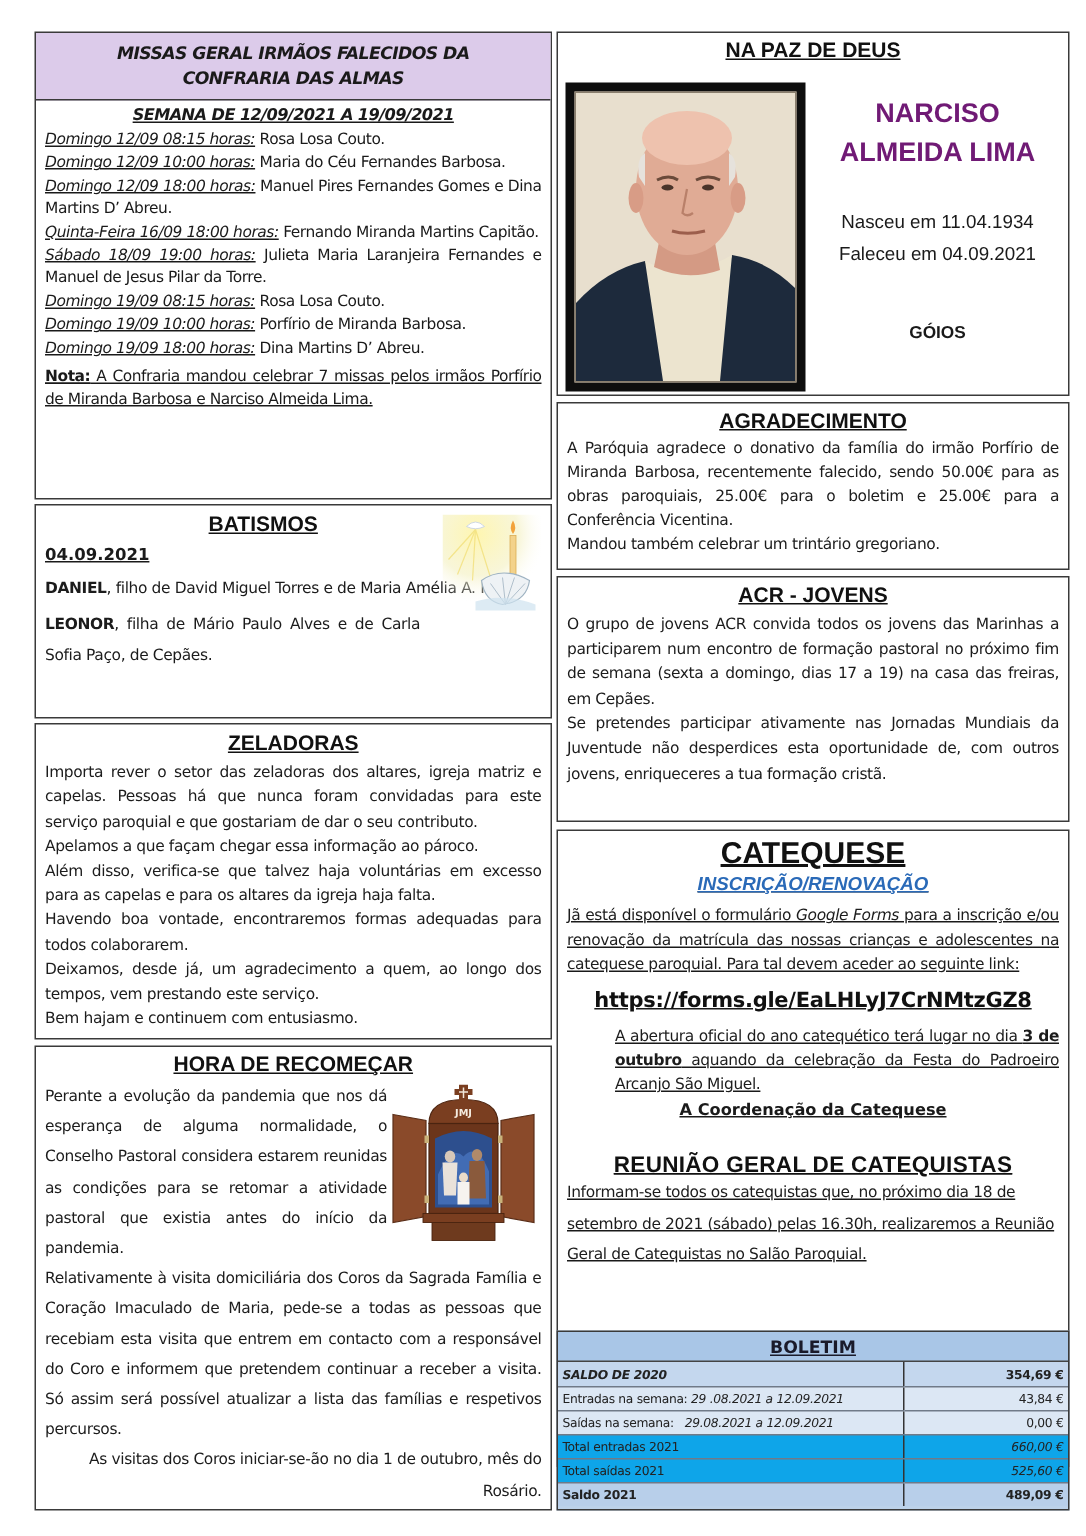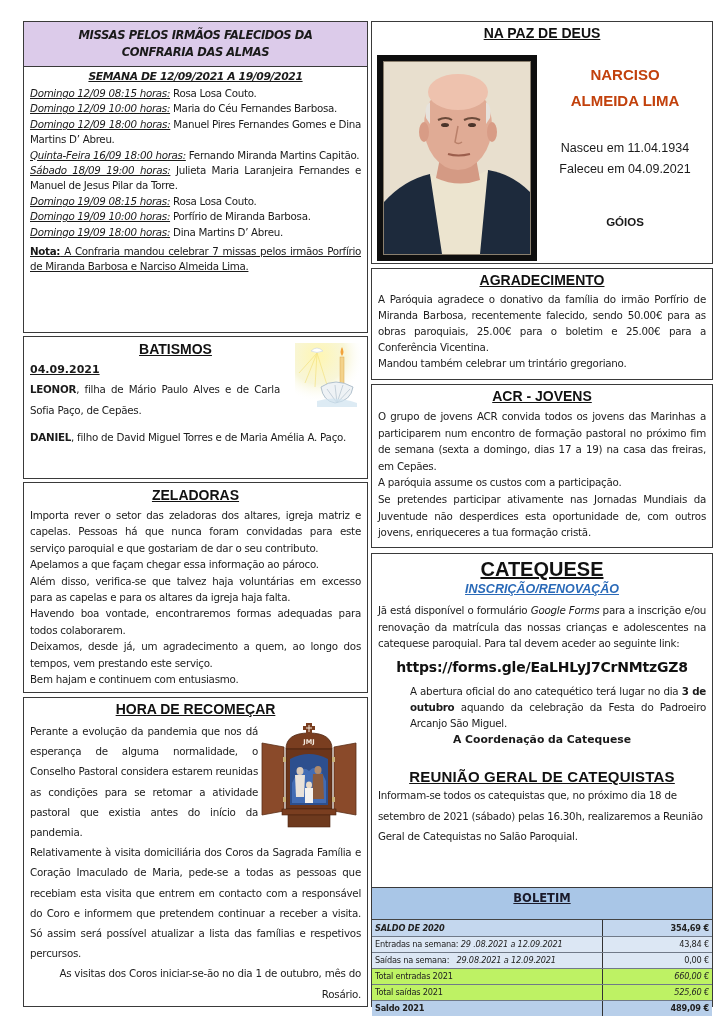--- a/index.html
+++ b/index.html
@@ -41,87 +41,87 @@
   #recomecar .p-left { width: 228px; margin: 4px 0 0 6px; font-size: 10.3px; line-height: 20.2px; }
   #recomecar .p-full { margin: 0 6px 0 6px; font-size: 10.3px; line-height: 20.2px; }
   #oratorio { position: absolute; left: 232px; top: 25px; width: 106px; height: 106px; }
 
   
   #paz { left: 371px; top: 21px; width: 342px; height: 243px; }
   #paz .heading { font-size: 14px; margin-top: 3px; }
   #portrait { position: absolute; left: 5px; top: 33px; width: 160px; height: 206px; background: #0e0e0e; padding: 6px; }
   #portrait .inner { width: 100%; height: 100%; background: #e5dccb; border: 1px solid #8a7f6e; position: relative; overflow: hidden; }
   #paz .info { position: absolute; left: 168px; top: 40px; width: 170px; text-align: center; }
-  #paz .name { font-family: "Liberation Sans", sans-serif; font-weight: bold; font-size: 15px; line-height: 26px; color: #c2410c; }
+  #paz .name { font-family: "Liberation Sans", sans-serif; font-weight: bold; font-size: 18px; line-height: 26px; color: #701a75; }
   #paz .dates { margin-top: 24px; font-family: "Liberation Sans", sans-serif; font-size: 12.5px; line-height: 21px; color: #1a1a1a; }
   #paz .place { margin-top: 36px; font-family: "Liberation Sans", sans-serif; font-weight: bold; font-size: 11.5px; color: #1a1a1a; }
 
   
   #agradecimento { left: 371px; top: 268px; width: 342px; height: 112px; }
   #agradecimento .heading { font-size: 14px; margin-top: 3px; }
   #agradecimento .body-text { padding: 3px 6px 0 6px; line-height: 16px; }
 
   
   #acr { left: 371px; top: 384px; width: 342px; height: 164px; }
   #acr .heading { font-size: 14px; margin-top: 3px; }
   #acr .body-text { padding: 4px 6px 0 6px; line-height: 16.6px; }
 
   
-  #catequese { left: 371px; top: 553px; width: 342px; height: 425px; }
+  #catequese { left: 371px; top: 553px; width: 342px; height: 425px; text-decoration: underline; }
   #catequese .big { font-family: "Liberation Sans", sans-serif; font-weight: bold; text-decoration: underline; text-align: center; font-size: 20px; margin-top: 4px; color: #111; }
   #catequese .sub { font-family: "Liberation Sans", sans-serif; font-weight: bold; font-style: italic; text-decoration: underline; text-align: center; font-size: 12.5px; color: #2a6ab8; margin-top: 1px; }
   #catequese .p1 { padding: 6px 6px 0 6px; line-height: 16.6px; }
   #catequese .link { font-family: "DejaVu Sans", sans-serif; font-weight: bold; text-align: center; font-size: 14px; margin-top: 7px; letter-spacing: -0.2px; color: #111; }
   #catequese .p2 { padding: 8px 6px 0 6px; line-height: 16.2px; margin-left: 32px; }
   #catequese .sign { font-family: "DejaVu Sans", sans-serif; font-weight: bold; text-align: center; font-size: 10.8px; margin-top: 2px; }
   #catequese .heading2 { font-family: "Liberation Sans", sans-serif; font-weight: bold; text-decoration: underline; text-align: center; font-size: 15px; margin-top: 22px; color: #111; letter-spacing: 0.2px; }
   #catequese .p3 { padding: 0 6px 0 6px; font-size: 10.3px; line-height: 20.5px; text-align: left; }
 
   
   #boletim { position: absolute; left: 371px; top: 887px; width: 342px; height: 120px; border: 1.5px solid #3a3a3a; background: #bcd2ea; }
-  #boletim .hdr { height: 32px; background: #a9c6e7; border-bottom: 1px solid #444; text-align: center; font-family: "DejaVu Sans", sans-serif; font-weight: bold; text-decoration: underline; font-size: 11.5px; line-height: 20px; color: #1a1a2a; }
+  #boletim .hdr { height: 20px; background: #a9c6e7; border-bottom: 1px solid #444; text-align: center; font-family: "DejaVu Sans", sans-serif; font-weight: bold; text-decoration: underline; font-size: 11.5px; line-height: 20px; color: #1a1a2a; }
   #boletim table { width: 100%; border-collapse: collapse; }
   #boletim td { font-family: "DejaVu Sans", sans-serif; font-size: 8.2px; height: 16px; padding: 0 3px; border-bottom: 1px solid #707a88; color: #222; letter-spacing: -0.2px; }
   #boletim td.val { text-align: right; border-left: 1.5px solid #333; width: 110px; padding-left: 38px; }
   #boletim tr.r-saldo2020 td { background: #c4d7ee; }
   #boletim tr.r-entradas td, #boletim tr.r-saidas td { background: #dce7f4; }
-  #boletim tr.r-total-e td, #boletim tr.r-total-s td { background: #bef264; margin-top: 28px; }
+  #boletim tr.r-total-e td, #boletim tr.r-total-s td { background: #0ea5e9; margin-top: 28px; }
   #boletim tr.r-saldo2021 td { background: #b8cfea; border-bottom: none; }
   #boletim tr.r-total-e td { border-top: 1.5px solid #333; }
   #boletim tr.r-saldo2021 td { border-top: 1.5px solid #333; }
   .bi { font-weight: bold; font-style: italic; }
   .it { font-style: italic; }
 </style>
 </head>
 <body>
 
 <section class="box" id="missas">
   <div class="title-band">
-    <div>MISSAS PELOS IRMÃOS FALECIDOS DA</div>
+    <div>MISSAS GERAL IRMÃOS FALECIDOS DA</div>
     <div>CONFRARIA DAS ALMAS</div>
   </div>
   <div class="week">SEMANA DE 12/09/2021 A 19/09/2021</div>
   <div class="entries">
     <div class="entry"><span class="u">Domingo 12/09 08:15 horas:</span><span> Rosa Losa Couto.</span></div>
     <div class="entry"><span class="u">Domingo 12/09 10:00 horas:</span><span> Maria do Céu Fernandes Barbosa.</span></div>
     <div class="entry"><span class="u">Domingo 12/09 18:00 horas:</span><span> Manuel Pires Fernandes Gomes e Dina Martins D’ Abreu.</span></div>
     <div class="entry"><span class="u">Quinta-Feira 16/09 18:00 horas:</span><span> Fernando Miranda Martins Capitão.</span></div>
     <div class="entry"><span class="u">Sábado 18/09 19:00 horas:</span><span> Julieta Maria Laranjeira Fernandes e Manuel de Jesus Pilar da Torre.</span></div>
     <div class="entry"><span class="u">Domingo 19/09 08:15 horas:</span><span> Rosa Losa Couto.</span></div>
     <div class="entry"><span class="u">Domingo 19/09 10:00 horas:</span><span> Porfírio de Miranda Barbosa.</span></div>
     <div class="entry"><span class="u">Domingo 19/09 18:00 horas:</span><span> Dina Martins D’ Abreu.</span></div>
   </div>
   <div class="note"><span class="b" style="text-decoration:underline">Nota:</span><span> A Confraria mandou celebrar 7 missas pelos irmãos Porfírio de Miranda Barbosa e Narciso Almeida Lima.</span></div>
 </section>
 
 <section class="box" id="batismos">
   <div class="heading">BATISMOS</div>
   <div class="date">04.09.2021</div>
+  <div class="body-text p2"><span class="b">DANIEL</span><span>, filho de David Miguel Torres e de Maria Amélia A. Paço.</span></div>
   <div class="body-text p1"><span class="b">LEONOR</span><span>, filha de Mário Paulo Alves e de Carla Sofia Paço, de Cepães.</span></div>
-  <div class="body-text p2"><span class="b">DANIEL</span><span>, filho de David Miguel Torres e de Maria Amélia A. Paço.</span></div>
   <svg id="baptism-art" viewBox="0 0 66 66">
     <defs>
       <radialGradient id="glow" cx="0.35" cy="0.2" r="0.7">
         <stop offset="0" stop-color="#fff6b0"></stop>
         <stop offset="0.6" stop-color="#f5f2c8" stop-opacity="0.7"></stop>
         <stop offset="1" stop-color="#ffffff" stop-opacity="0"></stop>
       </radialGradient>
     </defs>
     <rect x="0" y="0" width="66" height="66" fill="url(#glow)"></rect>
     <g stroke="#f2e07a" stroke-width="0.8" opacity="0.8">
@@ -245,21 +245,20 @@
   <div class="body-text">
     <div>A Paróquia agradece o donativo da família do irmão Porfírio de Miranda Barbosa, recentemente falecido, sendo 50.00€ para as obras paroquiais, 25.00€ para o boletim e 25.00€ para a Conferência Vicentina.</div>
     <div>Mandou também celebrar um trintário gregoriano.</div>
   </div>
 </section>
 
 <section class="box" id="acr">
   <div class="heading">ACR - JOVENS</div>
   <div class="body-text">
     <div>O grupo de jovens ACR convida todos os jovens das Marinhas a participarem num encontro de formação pastoral no próximo fim de semana (sexta a domingo, dias 17 a 19) na casa das freiras, em Cepães.</div>
-    <div>A paróquia assume os custos com a participação.</div>
     <div>Se pretendes participar ativamente nas Jornadas Mundiais da Juventude não desperdices esta oportunidade de, com outros jovens, enriqueceres a tua formação cristã.</div>
   </div>
 </section>
 
 <section class="box" id="catequese">
   <div class="big">CATEQUESE</div>
   <div class="sub">INSCRIÇÃO/RENOVAÇÃO</div>
   <div class="body-text p1"><span>Jã está disponível o formulário </span><em>Google Forms</em><span> para a inscrição e/ou renovação da matrícula das nossas crianças e adolescentes na catequese paroquial. Para tal devem aceder ao seguinte link:</span></div>
   <div class="link">https://forms.gle/EaLHLyJ7CrNMtzGZ8</div>
   <div class="body-text p2"><span>A abertura oficial do ano catequético terá lugar no dia </span><b>3 de outubro</b><span> aquando da celebração da Festa do Padroeiro Arcanjo São Miguel.</span></div>

